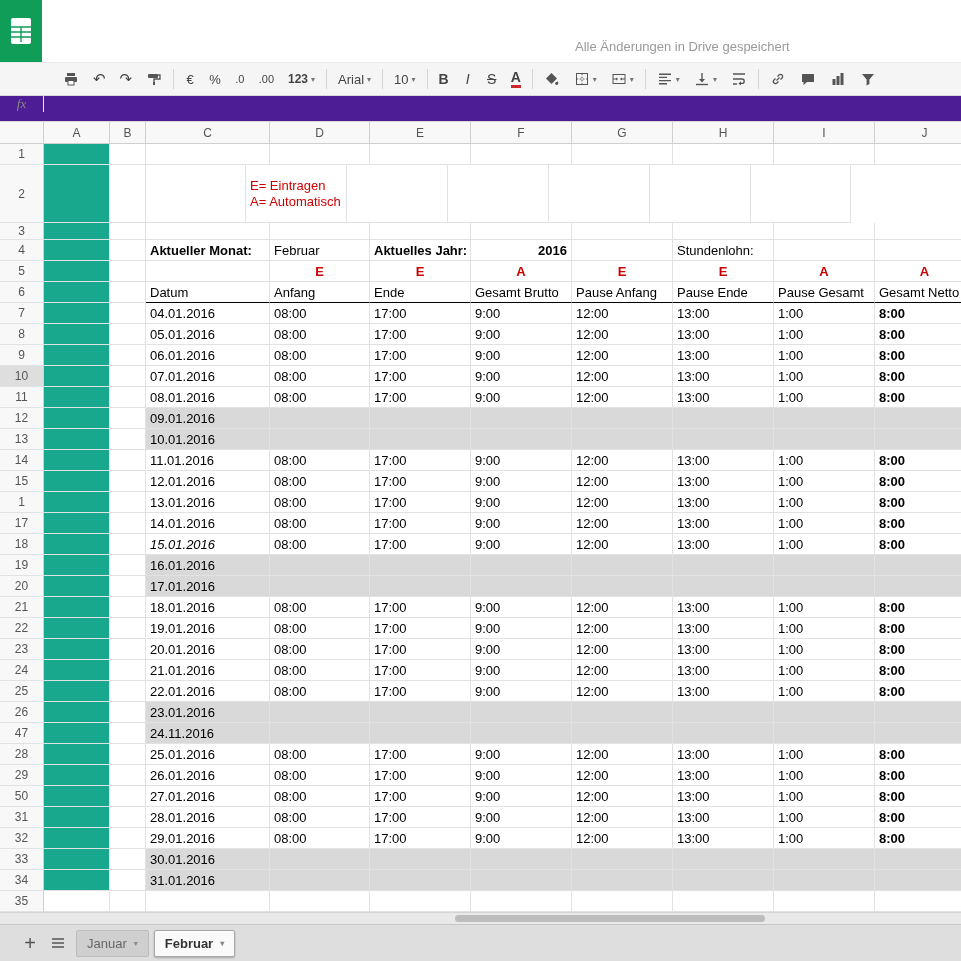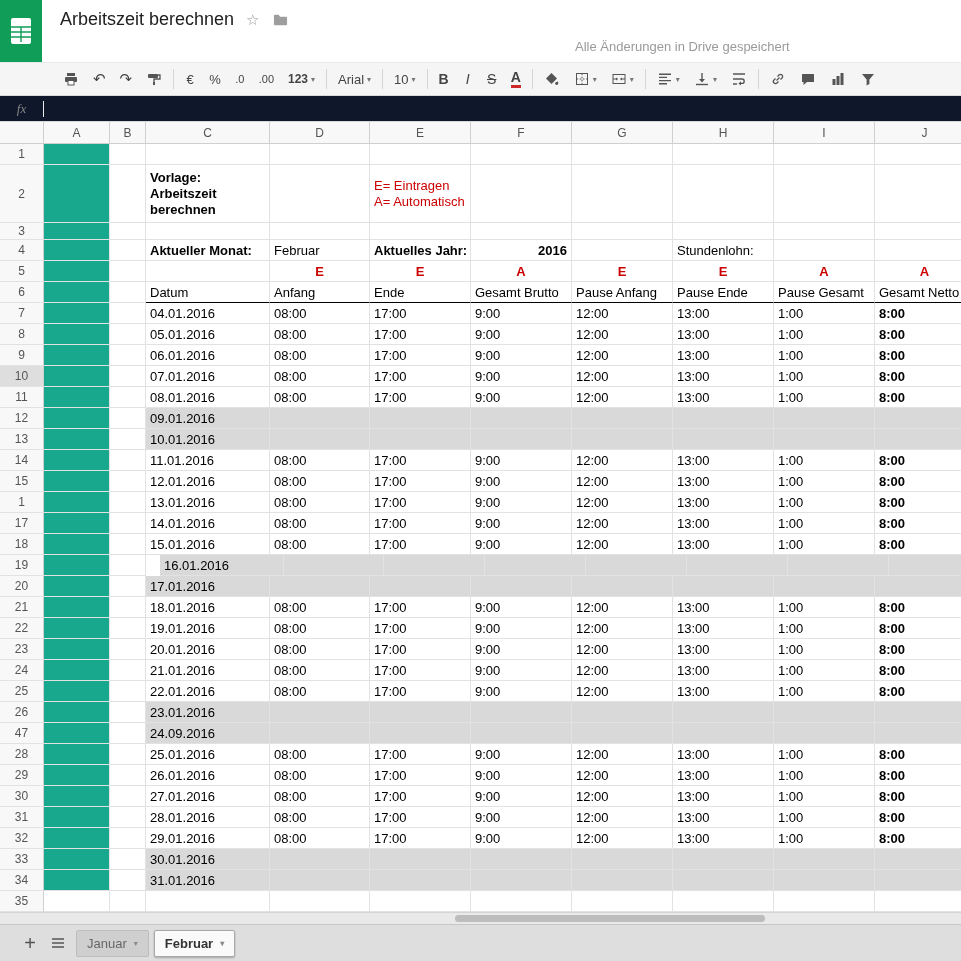--- a/index.html
+++ b/index.html
@@ -42,21 +42,21 @@
   .g-b { font-weight:bold; font-size:14px; }
   .g-i { font-style:italic; font-size:14px; }
   .g-s { text-decoration:line-through; font-size:14px; }
   .g-a { font-weight:bold; font-size:14px; line-height:1; border-bottom:3px solid #cc2a2a; padding-bottom:1px; }
   .g-small { font-size:11px; }
   .g-123 { font-size:12px; font-weight:bold; }
   .g-arrow { font-size:15px; }
   .tb-btn svg { display:block; }
 
   
-  .formula-bar { height:26px; background:#0f172a; border-bottom:1px solid #d9d9d9; display:flex; align-items:center; }
+  .formula-bar { height:26px; background:#4c1d95; border-bottom:1px solid #d9d9d9; display:flex; align-items:flex-start; }
   .fx {
     width:44px; flex:none; display:flex; align-items:center; justify-content:center;
     font-family:"Liberation Serif", serif; font-style:italic; font-size:13px; color:#888;
     border-right:1px solid #ebebeb;
   }
   .fx-input { flex:1; }
 
   
   .grid { width:961px; overflow:hidden; background:#fff; }
   .col-hdr-row { display:flex; height:22px; width:980px; }
@@ -108,29 +108,20 @@
 <div class="screen">
 
   <header class="topbar">
     <div class="logo">
       <svg width="24" height="30" viewBox="0 0 24 30">
         <rect x="2" y="2" width="20" height="26" rx="2" fill="#ffffff"></rect>
         <g stroke="#0f9d58" stroke-width="1.4" fill="none">
           <path d="M2 11h20M2 16h20M2 21h20M12 11v15"></path>
         </g>
       </svg>
-    </div>
-    <div class="title-row">
-      <span class="doc-title">Arbeitszeit berechnen</span>
-      <span class="star">☆</span>
-      <span class="folder-icon">
-        <svg width="17" height="15" viewBox="0 0 16 16">
-            <path d="M1 4a1 1 0 0 1 1-1h4l1.5 2H14a1 1 0 0 1 1 1v7a1 1 0 0 1-1 1H2a1 1 0 0 1-1-1z" fill="#9e9e9e"></path>
-          </svg>
-      </span>
     </div>
     <span class="save-status">Alle Änderungen in Drive gespeichert</span>
   </header>
 
   <div class="toolbar" id="toolbar">
       <span class="tb-btn">
         <span>
           <svg width="16" height="16" viewBox="0 0 16 16" fill="#555">
             <rect x="4" y="2" width="8" height="3"></rect>
             <rect x="2" y="6" width="12" height="5" rx="1"></rect>
@@ -316,23 +307,20 @@
         <div class="cell" style="width: 101px;"></div>
         <div class="cell" style="width: 101px;"></div>
         <div class="cell" style="width: 101px;"></div>
         <div class="cell" style="width: 101px;"></div>
         <div class="cell" style="width: 100px;"></div>
       </div>
       <div class="row" style="height: 58px;">
         <div class="row-hdr">2</div>
         <div class="cell green" style="width: 66px;"></div>
         <div class="cell" style="width: 36px;"></div>
-        <div class="cell bold multi" style="width: 124px;">Vorlage:
-Arbeitszeit
-berechnen</div>
         <div class="cell" style="width: 100px;"></div>
         <div class="cell red multi" style="width: 101px;">E= Eintragen
 A= Automatisch</div>
         <div class="cell" style="width: 101px;"></div>
         <div class="cell" style="width: 101px;"></div>
         <div class="cell" style="width: 101px;"></div>
         <div class="cell" style="width: 101px;"></div>
         <div class="cell" style="width: 100px;"></div>
       </div>
       <div class="row" style="height: 17px;">
@@ -527,34 +515,34 @@
         <div class="cell" style="width: 101px;">9:00</div>
         <div class="cell" style="width: 101px;">12:00</div>
         <div class="cell" style="width: 101px;">13:00</div>
         <div class="cell" style="width: 101px;">1:00</div>
         <div class="cell bold" style="width: 100px;">8:00</div>
       </div>
       <div class="row" style="height: 21px;">
         <div class="row-hdr">18</div>
         <div class="cell green" style="width: 66px;"></div>
         <div class="cell" style="width: 36px;"></div>
-        <div class="cell" style="width: 124px;">15.01.2016</div>
+        <div class="cell" style="width: 124px; font-style: italic;">15.01.2016</div>
         <div class="cell" style="width: 100px;">08:00</div>
         <div class="cell" style="width: 101px;">17:00</div>
         <div class="cell" style="width: 101px;">9:00</div>
         <div class="cell" style="width: 101px;">12:00</div>
         <div class="cell" style="width: 101px;">13:00</div>
         <div class="cell" style="width: 101px;">1:00</div>
         <div class="cell bold" style="width: 100px;">8:00</div>
       </div>
       <div class="row" style="height: 21px;">
         <div class="row-hdr">19</div>
         <div class="cell green" style="width: 66px;"></div>
         <div class="cell" style="width: 36px;"></div>
-        <div class="cell gray" style="width: 124px; margin-left: 14px;">16.01.2016</div>
+        <div class="cell gray" style="width: 124px;">16.01.2016</div>
         <div class="cell gray" style="width: 100px;"></div>
         <div class="cell gray" style="width: 101px;"></div>
         <div class="cell gray" style="width: 101px;"></div>
         <div class="cell gray" style="width: 101px;"></div>
         <div class="cell gray" style="width: 101px;"></div>
         <div class="cell gray" style="width: 101px;"></div>
         <div class="cell gray" style="width: 100px;"></div>
       </div>
       <div class="row" style="height: 21px;">
         <div class="row-hdr">20</div>
@@ -644,21 +632,21 @@
         <div class="cell gray" style="width: 101px;"></div>
         <div class="cell gray" style="width: 101px;"></div>
         <div class="cell gray" style="width: 101px;"></div>
         <div class="cell gray" style="width: 101px;"></div>
         <div class="cell gray" style="width: 100px;"></div>
       </div>
       <div class="row" style="height: 21px;">
         <div class="row-hdr">47</div>
         <div class="cell green" style="width: 66px;"></div>
         <div class="cell" style="width: 36px;"></div>
-        <div class="cell gray" style="width: 124px;">24.09.2016</div>
+        <div class="cell gray" style="width: 124px;">24.11.2016</div>
         <div class="cell gray" style="width: 100px;"></div>
         <div class="cell gray" style="width: 101px;"></div>
         <div class="cell gray" style="width: 101px;"></div>
         <div class="cell gray" style="width: 101px;"></div>
         <div class="cell gray" style="width: 101px;"></div>
         <div class="cell gray" style="width: 101px;"></div>
         <div class="cell gray" style="width: 100px;"></div>
       </div>
       <div class="row" style="height: 21px;">
         <div class="row-hdr">28</div>
@@ -680,21 +668,21 @@
         <div class="cell" style="width: 124px;">26.01.2016</div>
         <div class="cell" style="width: 100px;">08:00</div>
         <div class="cell" style="width: 101px;">17:00</div>
         <div class="cell" style="width: 101px;">9:00</div>
         <div class="cell" style="width: 101px;">12:00</div>
         <div class="cell" style="width: 101px;">13:00</div>
         <div class="cell" style="width: 101px;">1:00</div>
         <div class="cell bold" style="width: 100px;">8:00</div>
       </div>
       <div class="row" style="height: 21px;">
-        <div class="row-hdr">30</div>
+        <div class="row-hdr">50</div>
         <div class="cell green" style="width: 66px;"></div>
         <div class="cell" style="width: 36px;"></div>
         <div class="cell" style="width: 124px;">27.01.2016</div>
         <div class="cell" style="width: 100px;">08:00</div>
         <div class="cell" style="width: 101px;">17:00</div>
         <div class="cell" style="width: 101px;">9:00</div>
         <div class="cell" style="width: 101px;">12:00</div>
         <div class="cell" style="width: 101px;">13:00</div>
         <div class="cell" style="width: 101px;">1:00</div>
         <div class="cell bold" style="width: 100px;">8:00</div>

